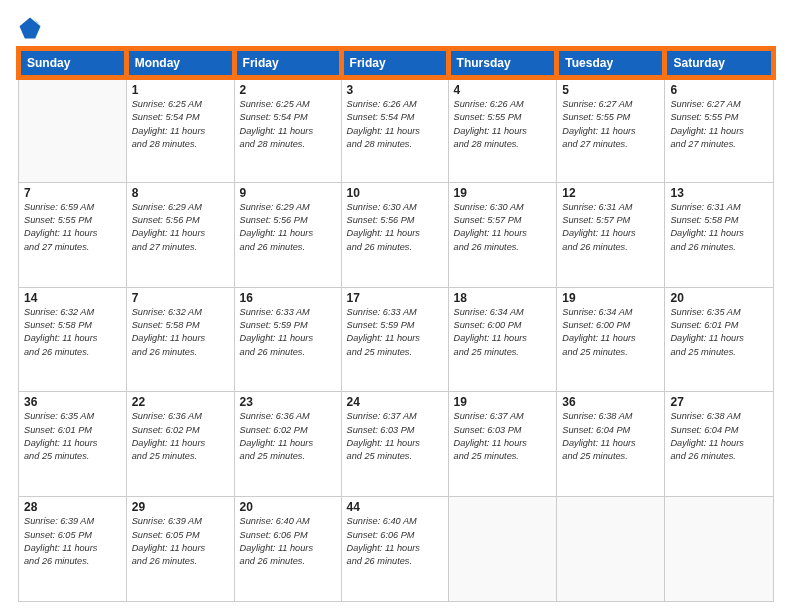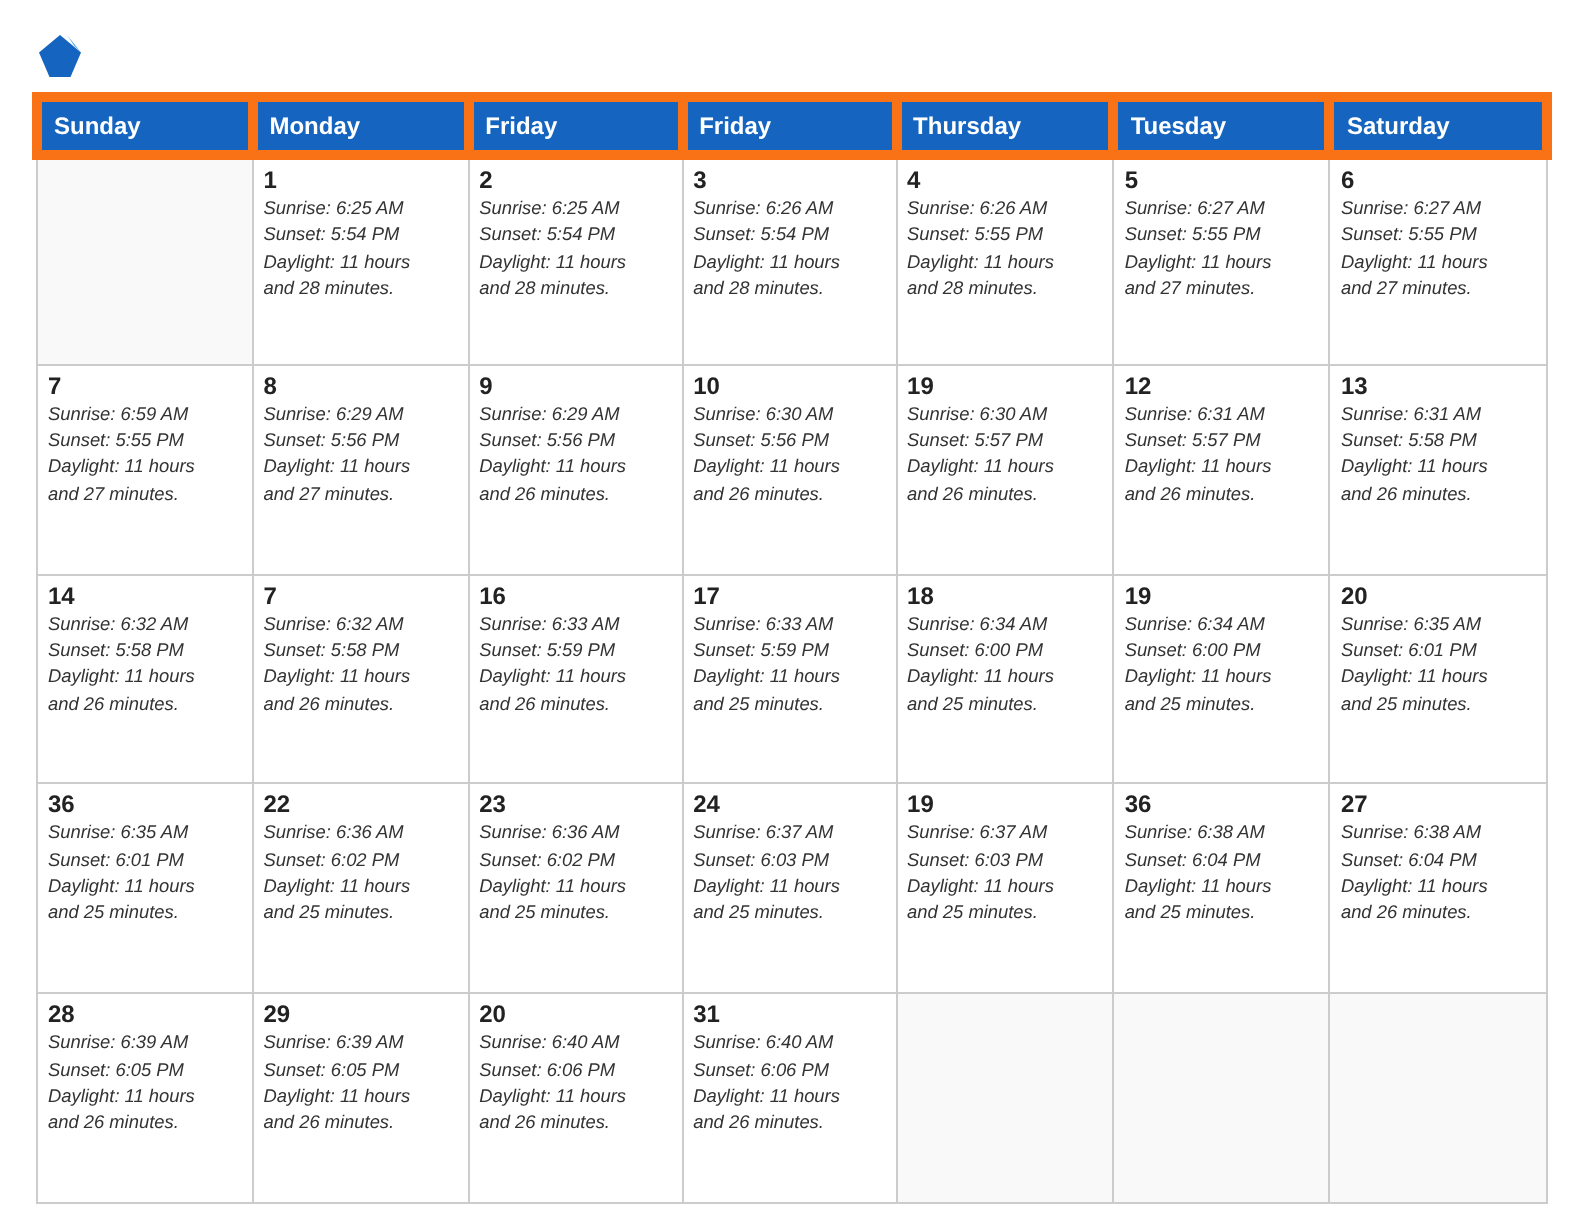--- a/index.html
+++ b/index.html
@@ -261,21 +261,21 @@
           </td>
           <td>
             <span class="day-number">29</span>
             <div class="day-info"><span>Sunrise: 6:39 AM</span><br><span>Sunset: 6:05 PM</span><br><span>Daylight: 11 hours</span><br><span>and 26 minutes.</span></div>
           </td>
           <td>
             <span class="day-number">20</span>
             <div class="day-info"><span>Sunrise: 6:40 AM</span><br><span>Sunset: 6:06 PM</span><br><span>Daylight: 11 hours</span><br><span>and 26 minutes.</span></div>
           </td>
           <td>
-            <span class="day-number">31</span>
+            <span class="day-number">44</span>
             <div class="day-info"><span>Sunrise: 6:40 AM</span><br><span>Sunset: 6:06 PM</span><br><span>Daylight: 11 hours</span><br><span>and 26 minutes.</span></div>
           </td>
           <td class="empty"></td>
           <td class="empty"></td>
           <td class="empty"></td>
         </tr>
       </tbody>
   </table>
 </div>
 

